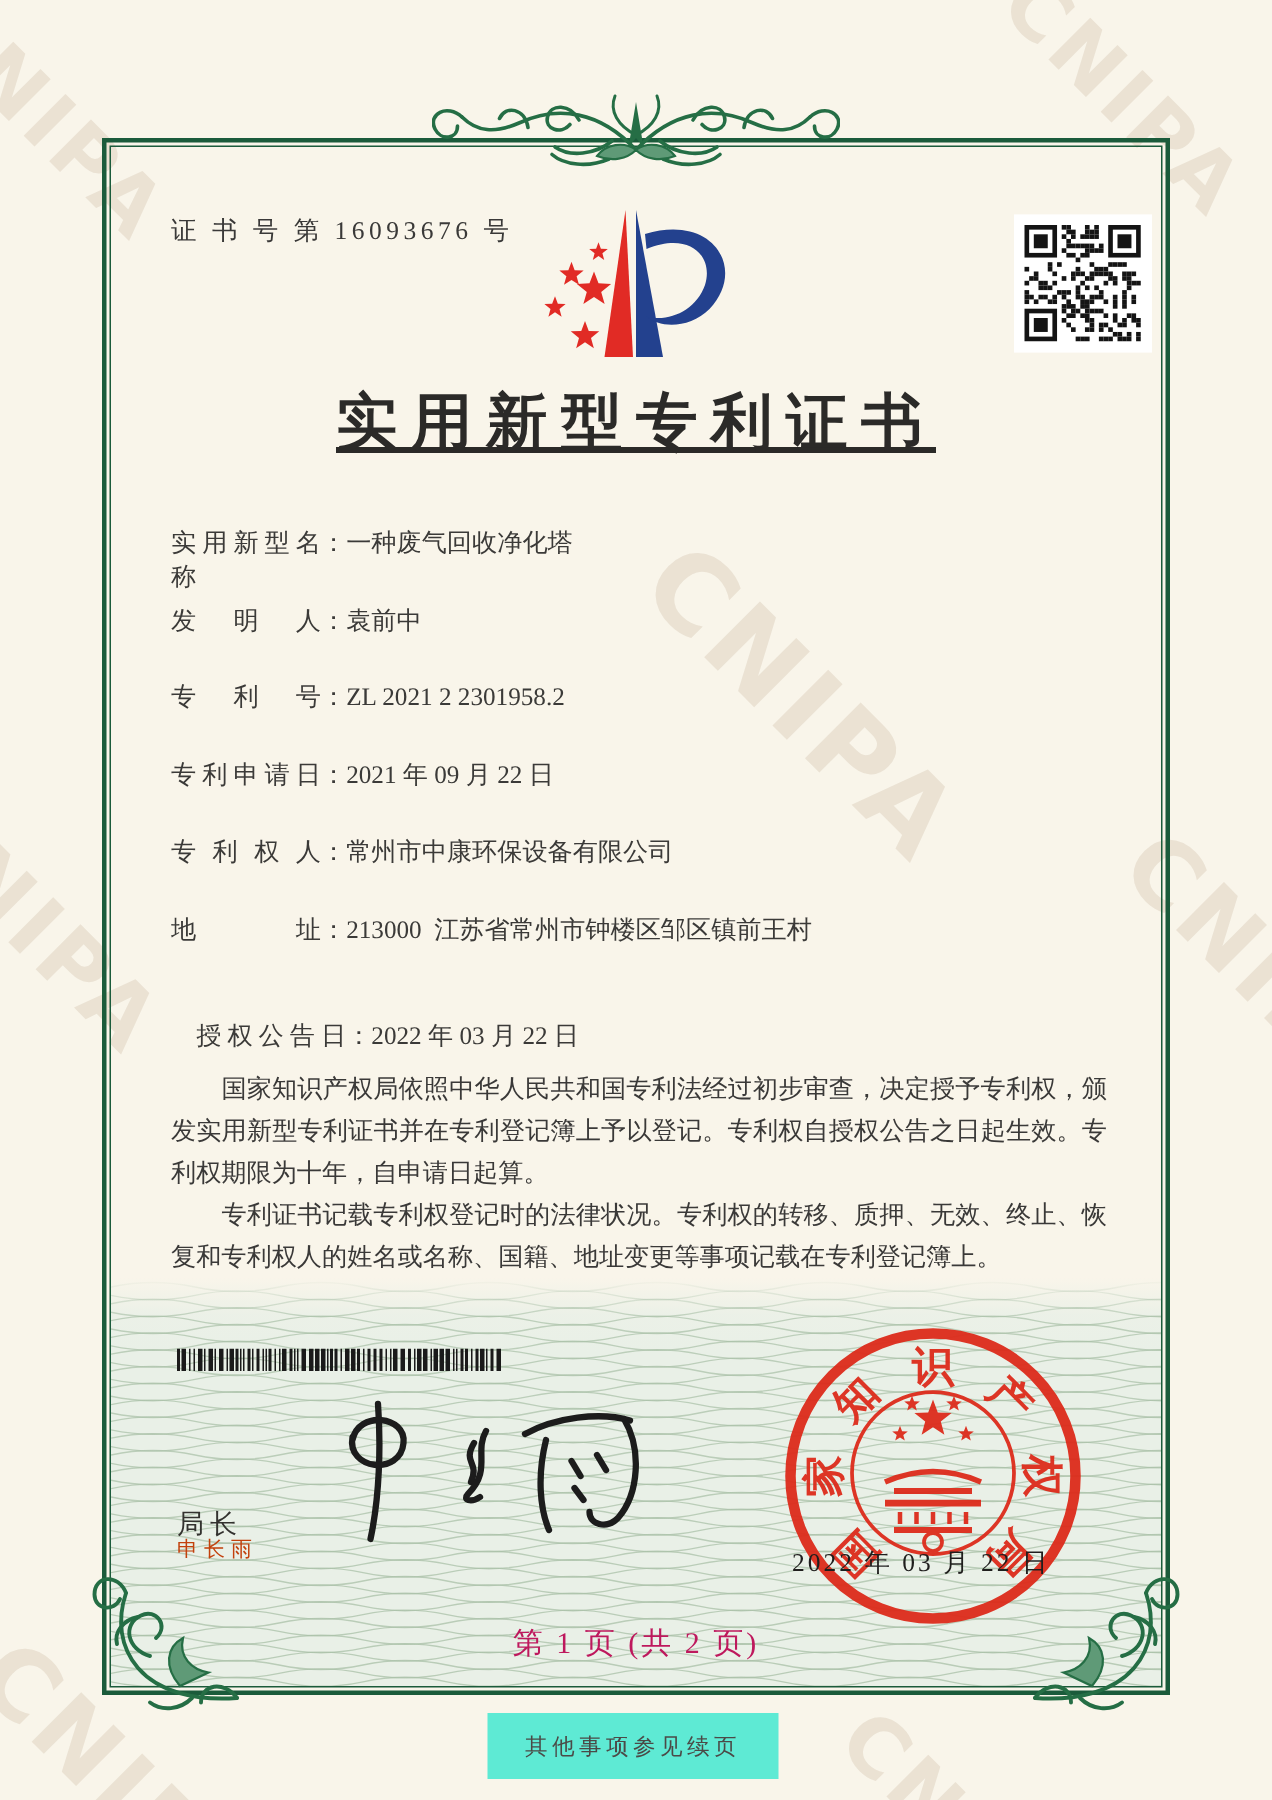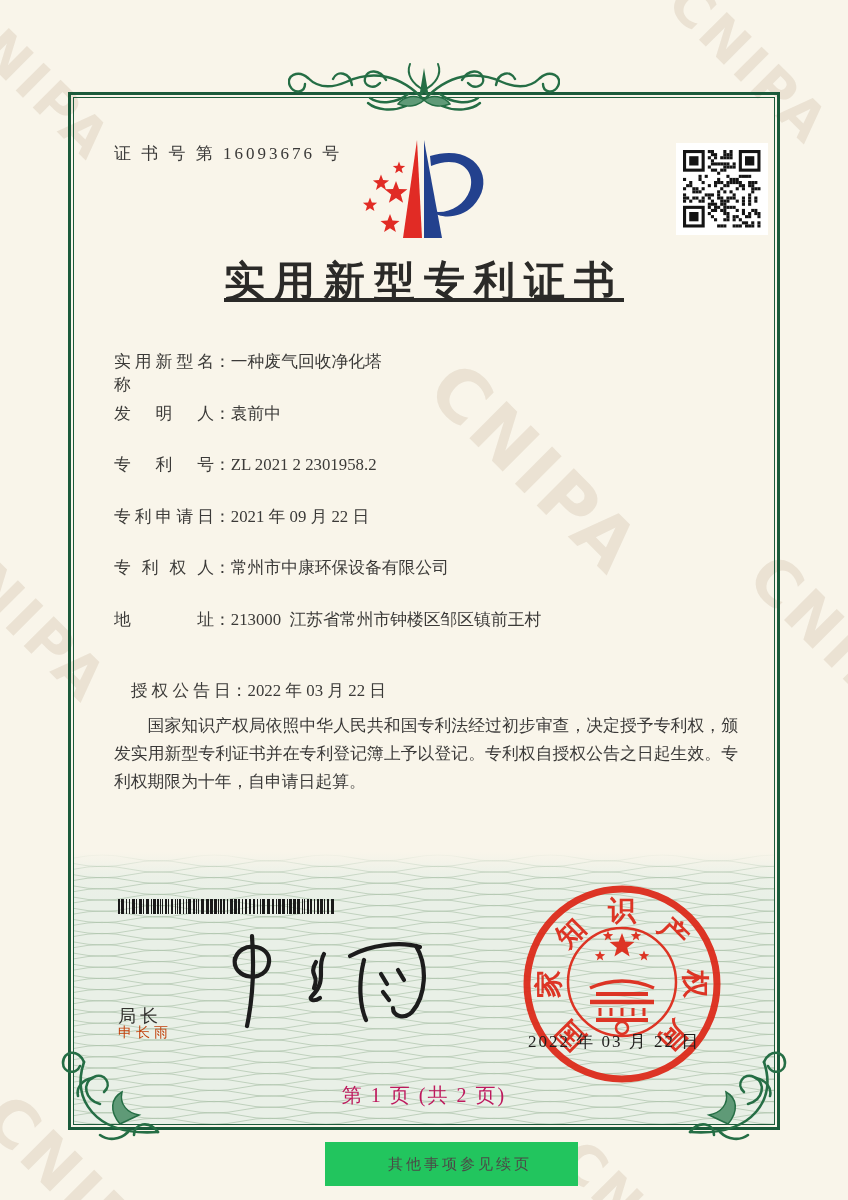--- a/index.html
+++ b/index.html
@@ -45,23 +45,23 @@
   }
   .paras p{margin:0;text-indent:2em;}
   .barcode{position:absolute;left:118px;top:899px;z-index:4;}
   .sig-title{position:absolute;left:118px;top:966px;font-size:18px;letter-spacing:4px;color:#33322f;z-index:4;margin-top:38px;}
   .sig-name{position:absolute;left:118px;top:1004px;font-size:14px;letter-spacing:4px;color:#c2410c;z-index:4;margin-top:20px;}
   .sig-hand{position:absolute;left:222px;top:922px;z-index:4;}
   .seal{position:absolute;left:516px;top:878px;z-index:4;opacity:0.95;}
   .seal-date{position:absolute;left:528px;top:1030px;font-size:17px;letter-spacing:2px;color:#1f1e1d;z-index:5;white-space:pre;}
   .page-info{position:absolute;left:0;right:0;top:1082px;text-align:center;font-size:20px;letter-spacing:2px;color:#be185d;z-index:4;}
   .note-strip{
-    position:absolute;left:325px;top:1142px;width:236px;height:44px;background:#22c55e;z-index:2;
+    position:absolute;left:325px;top:1142px;width:194px;height:44px;background:#5eead4;z-index:2;
     display:flex;align-items:center;justify-content:center;
-    font-size:15px;letter-spacing:3px;color:#4b4a47;padding-left:17px;
+    font-size:15px;letter-spacing:3px;color:#4b4a47;
   }
 </style>
 </head>
 <body>
 
 <div class="wm" style="left:-18px;top:-14px;font-size:54px;">CNIPA</div>
 <div class="wm" style="left:700px;top:-30px;font-size:54px;">CNIPA</div>
 <div class="wm" style="left:472px;top:346px;font-size:72px;">CNIPA</div>
 <div class="wm" style="left:786px;top:540px;font-size:62px;">CNIPA</div>
 <div class="wm" style="left:-30px;top:516px;font-size:58px;">CNIPA</div>
@@ -385,20 +385,21 @@
   <div class="frow"><span class="flabel">专利申请日</span><span>：</span><span>2021 年 09 月 22 日</span></div>
   <div class="frow"><span class="flabel">专利权人</span><span>：</span><span>常州市中康环保设备有限公司</span></div>
   <div class="frow"><span class="flabel">地址</span><span>：</span><span>213000  江苏省常州市钟楼区邹区镇前王村</span></div>
   <div class="frow">
     <span class="flabel">授权公告日</span><span>：</span><span>2022 年 03 月 22 日</span>
   </div>
 </div>
 
 <div class="paras">
   <p>国家知识产权局依照中华人民共和国专利法经过初步审查，决定授予专利权，颁发实用新型专利证书并在专利登记簿上予以登记。专利权自授权公告之日起生效。专利权期限为十年，自申请日起算。</p>
+  <p>专利证书记载专利权登记时的法律状况。专利权的转移、质押、无效、终止、恢复和专利权人的姓名或名称、国籍、地址变更等事项记载在专利登记簿上。</p>
 </div>
 
 <svg class="barcode" width="218" height="15" viewBox="0 0 218 15">
   <g id="barcode-bars" fill="#1a1a1a">
       <rect x="0" y="0" width="2" height="15"></rect>
       <rect x="3" y="0" width="3" height="15"></rect>
       <rect x="8" y="0" width="1" height="15"></rect>
       <rect x="11" y="0" width="1" height="15"></rect>
       <rect x="14" y="0" width="3" height="15"></rect>
       <rect x="18" y="0" width="1" height="15"></rect>

